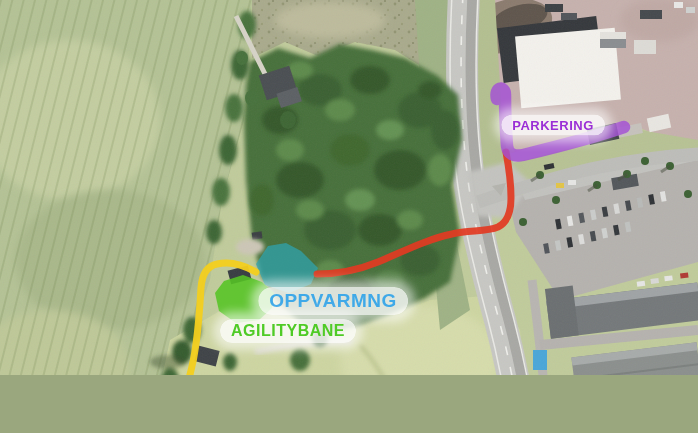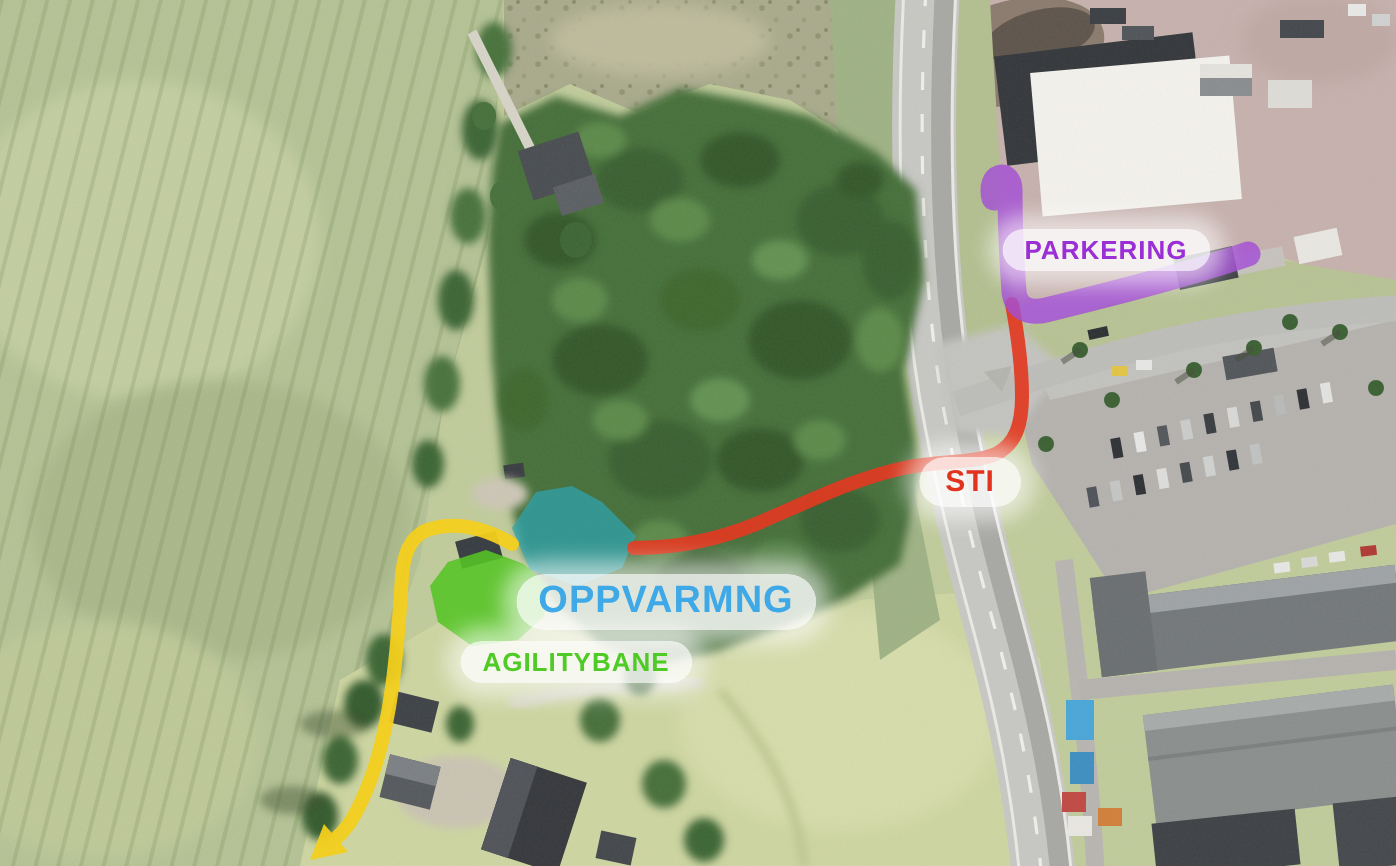--- a/index.html
+++ b/index.html
@@ -1,28 +1,28 @@
 <!DOCTYPE html>
 <html style="--c-label_parkering: #9b2fd6; --c-label_sti: #e2331f; --c-label_oppvarmng: #3fa9e8; --c-label_agilitybane: #4fcb26; --c-route_parking: #a44fd6; --c-route_trail: #e23a22; --c-route_exit: #f3cf1e; --c-area_warmup: #2fa3ad; --c-area_agility: #55c424;"><head>
 <meta charset="utf-8">
 <style>
   html,body{margin:0;padding:0;background:#9aa77e;}
-  .stage{position:relative;width:698px;height:433px;overflow:hidden;font-family:"Liberation Sans",sans-serif;}
+  .stage{position:relative;width:698px;height:375px;overflow:hidden;font-family:"Liberation Sans",sans-serif;}
   .stage svg{position:absolute;left:0;top:0;}
   .map-label{
     position:absolute;transform:translate(-50%,-50%);
     background:rgba(255,255,255,0.82);
     border-radius:16px;padding:3px 11px;white-space:nowrap;
     font-weight:bold;letter-spacing:.5px;
     box-shadow:0 0 10px 7px rgba(255,255,255,0.55);
   }
   .lbl-parkering{left:553px;top:125px;font-size:13px;color:var(--c-label_parkering);}
   .lbl-sti{left:485px;top:241px;font-size:15px;color:var(--c-label_sti);border-radius:18px;padding:4px 13px;}
   .lbl-oppvarmng{left:333px;top:301px;font-size:19px;color:var(--c-label_oppvarmng);}
-  .lbl-agilitybane{left:288px;top:331px;font-size:13px;color:var(--c-label_agilitybane);}
+  .lbl-agilitybane{left:288px;top:331px;font-size:16px;color:var(--c-label_agilitybane);}
   .route{fill:none;stroke-linecap:round;stroke-linejoin:round;}
 </style>
 </head>
 <body>
 
 <div class="stage">
 
   <svg width="698" height="433" viewBox="0 0 698 433">
     <defs>
       <pattern id="fieldlines" width="11" height="11" patternUnits="userSpaceOnUse" patternTransform="rotate(14)">
@@ -275,23 +275,20 @@
       <path class="route" style="stroke:var(--c-route_exit)" stroke-width="7" d="M 256,272 C 244,265 230,261 217,264 C 207,266 202,274 201,288 C 200,305 199,322 196,344 C 193,366 188,385 181,400 C 176,411 172,416 167,420"></path>
       <polygon style="fill:var(--c-route_exit)" points="155,430 162,412 174,426"></polygon>
     </g>
     <path class="route" opacity="0.92" style="stroke:var(--c-route_trail)" stroke-width="7" d="M 506,152 C 509,168 511,182 511,198 C 511,212 508,222 498,227 C 486,232 470,230 452,234 C 428,239 406,250 378,262 C 356,271 336,274 317,274"></path>
     <path class="route" opacity="0.82" style="stroke:var(--c-route_parking)" stroke-width="12.5" d="M 497,99 C 494,87 505,85 505,95 C 505,112 506,132 507,146 C 508,154 514,157 523,155 C 556,147 592,138 624,127"></path>
   </svg>
 
   <div class="map-label lbl-parkering">
     <span>PARKERING</span>
   </div>
-  <div class="map-label lbl-sti">
-    <span>STI</span>
-  </div>
   <div class="map-label lbl-oppvarmng">
     <span>OPPVARMNG</span>
   </div>
   <div class="map-label lbl-agilitybane">
     <span>AGILITYBANE</span>
   </div>
 
 </div>
 
 </body></html>

